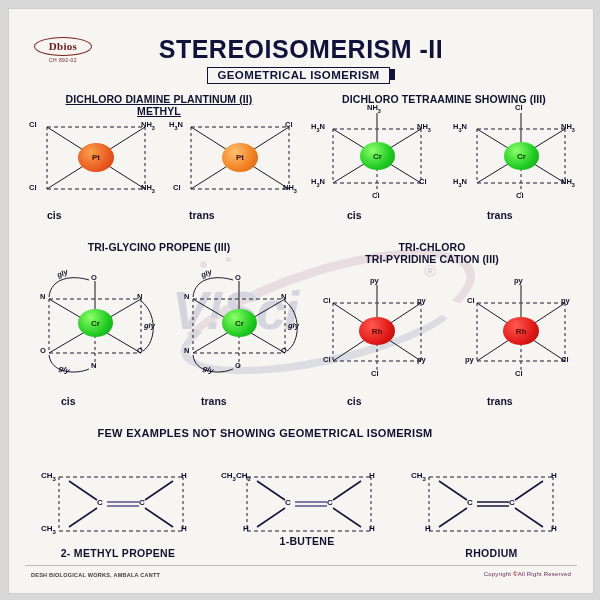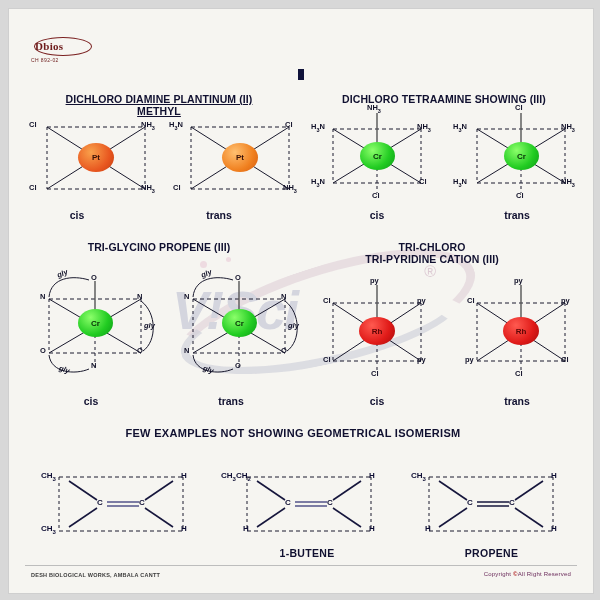--- a/index.html
+++ b/index.html
@@ -12,21 +12,21 @@
   #poster{
     position:absolute;left:8px;top:8px;
     width:584px;height:584px;
     background:#f6f5f1;
     border:1px solid #cfcfcf;
     overflow:hidden;
   }
   
   #logo{
     position:absolute;left:22px;top:28px;width:64px;height:28px;
-    text-align:left;
+    text-align:center;
   }
   #logo .oval{
     width:56px;height:17px;border:1px solid #7a2020;border-radius:50%;
     margin:0 auto;line-height:16px;font-size:11px;font-weight:bold;
     color:#6d1b1b;font-family:"Liberation Serif",serif;letter-spacing:.3px;
   }
   #logo .code{font-size:5px;color:#6d1b1b;margin-top:1px;letter-spacing:.4px;}
   #title{
     position:absolute;left:0;top:26px;width:584px;text-align:center;
     font-size:25px;font-weight:bold;color:#10123a;letter-spacing:.5px;
@@ -41,21 +41,21 @@
   #subtitle-wrap .tick{
     display:inline-block;width:6px;height:11px;background:#10123a;
     vertical-align:middle;margin-left:-1px;
   }
   
   .sec-head{
     position:absolute;text-align:center;font-size:10.5px;font-weight:bold;
     color:#101030;line-height:12px;letter-spacing:.1px;
   }
   .cap{
-    position:absolute;text-align:center;font-size:10.5px;font-weight:bold;
+    position:absolute;text-align:left;font-size:10.5px;font-weight:bold;
     color:#101030;
   }
   .block-head{
     position:absolute;text-align:center;font-size:11px;font-weight:bold;
     color:#101030;letter-spacing:.3px;
   }
   
   .mol{position:absolute;}
   .mol svg{display:block;overflow:visible;}
   .lbl{
@@ -125,23 +125,24 @@
 </head>
 <body>
 
 <div id="poster">
 
   <div id="logo">
     <div class="oval">Dbios</div>
     <div class="code">CH 892-02</div>
   </div>
 
+  <div id="title">STEREOISOMERISM -II</div>
 
   <div id="subtitle-wrap">
-    <span class="tick"></span>
+    <span id="subtitle">GEOMETRICAL ISOMERISM</span><span class="tick"></span>
   </div>
 
   <div id="wm">
     <div class="swoosh"></div>
     <div class="swoosh2"></div>
     <div class="dot" style="left:36px;top:4px;width:7px;height:7px;"></div>
     <div class="dot" style="left:62px;top:0px;width:5px;height:5px;"></div>
     <div class="txt">V!Sci</div>
     <div class="reg">®</div>
   </div>
@@ -345,21 +346,21 @@
     </div>
     <div class="lbl" style="left:53px;top:-3px;">py</div>
     <div class="lbl" style="left:6px;top:17px;">Cl</div>
     <div class="lbl" style="left:100px;top:17px;">py</div>
     <div class="lbl" style="left:4px;top:76px;">py</div>
     <div class="lbl" style="left:100px;top:76px;">Cl</div>
     <div class="lbl" style="left:54px;top:90px;">Cl</div>
   </div>
   <div class="cap" style="left:478px;top:386px;width:60px;">trans</div>
 
-  <div class="block-head" style="left:0;top:418px;width:512px;padding-left:28px;">FEW  EXAMPLES  NOT SHOWING GEOMETRICAL  ISOMERISM</div>
+  <div class="block-head" style="left:0;top:418px;width:512px;">FEW  EXAMPLES  NOT SHOWING GEOMETRICAL  ISOMERISM</div>
 
   <div class="mol" style="left:36px;top:460px;width:152px;height:72px;">
     <svg width="152" height="72">
       <line x1="14" y1="8" x2="14" y2="62" stroke="#1a1a2e" stroke-width="1" stroke-dasharray="3,3"></line>
       <line x1="138" y1="8" x2="138" y2="62" stroke="#1a1a2e" stroke-width="1" stroke-dasharray="3,3"></line>
       <line x1="14" y1="8" x2="138" y2="8" stroke="#1a1a2e" stroke-width="1" stroke-dasharray="4,3"></line>
       <line x1="14" y1="62" x2="138" y2="62" stroke="#1a1a2e" stroke-width="1" stroke-dasharray="4,3"></line>
       <line x1="24" y1="12" x2="52" y2="31" stroke="#16163c" stroke-width="1.6"></line>
       <line x1="24" y1="58" x2="52" y2="39" stroke="#16163c" stroke-width="1.6"></line>
       <line x1="100" y1="31" x2="128" y2="12" stroke="#16163c" stroke-width="1.6"></line>
@@ -367,20 +368,21 @@
       <line x1="62" y1="33" x2="94" y2="33" stroke="#3a3a7a" stroke-width="1.3"></line>
       <line x1="62" y1="37" x2="94" y2="37" stroke="#3a3a7a" stroke-width="1.3"></line>
     </svg>
     <div class="alk-lbl" style="left:52px;top:29px;">C</div>
     <div class="alk-lbl" style="left:94px;top:29px;">C</div>
     <div class="alk-lbl" style="left:-4px;top:2px;">CH<sub>3</sub></div>
     <div class="alk-lbl" style="left:-4px;top:55px;">CH<sub>3</sub></div>
     <div class="alk-lbl" style="left:136px;top:2px;">H</div>
     <div class="alk-lbl" style="left:136px;top:55px;">H</div>
   </div>
+  <div class="alk-name" style="left:14px;top:538px;width:190px;">2- METHYL PROPENE</div>
 
   <div class="mol" style="left:224px;top:460px;width:152px;height:72px;">
     <svg width="152" height="72">
       <line x1="14" y1="8" x2="14" y2="62" stroke="#1a1a2e" stroke-width="1" stroke-dasharray="3,3"></line>
       <line x1="138" y1="8" x2="138" y2="62" stroke="#1a1a2e" stroke-width="1" stroke-dasharray="3,3"></line>
       <line x1="14" y1="8" x2="138" y2="8" stroke="#1a1a2e" stroke-width="1" stroke-dasharray="4,3"></line>
       <line x1="14" y1="62" x2="138" y2="62" stroke="#1a1a2e" stroke-width="1" stroke-dasharray="4,3"></line>
       <line x1="24" y1="12" x2="52" y2="31" stroke="#16163c" stroke-width="1.6"></line>
       <line x1="24" y1="58" x2="52" y2="39" stroke="#16163c" stroke-width="1.6"></line>
       <line x1="100" y1="31" x2="128" y2="12" stroke="#16163c" stroke-width="1.6"></line>
@@ -388,21 +390,21 @@
       <line x1="62" y1="33" x2="94" y2="33" stroke="#3a3a7a" stroke-width="1.3"></line>
       <line x1="62" y1="37" x2="94" y2="37" stroke="#3a3a7a" stroke-width="1.3"></line>
     </svg>
     <div class="alk-lbl" style="left:52px;top:29px;">C</div>
     <div class="alk-lbl" style="left:94px;top:29px;">C</div>
     <div class="alk-lbl" style="left:-12px;top:2px;">CH<sub>3</sub>CH<sub>2</sub></div>
     <div class="alk-lbl" style="left:10px;top:55px;">H</div>
     <div class="alk-lbl" style="left:136px;top:2px;">H</div>
     <div class="alk-lbl" style="left:136px;top:55px;">H</div>
   </div>
-  <div class="alk-name" style="left:208px;top:538px;width:180px;">1-BUTENE</div>
+  <div class="alk-name" style="left:208px;top:526px;width:180px;">1-BUTENE</div>
 
   <div class="mol" style="left:406px;top:460px;width:152px;height:72px;">
     <svg width="152" height="72">
       <line x1="14" y1="8" x2="14" y2="62" stroke="#1a1a2e" stroke-width="1" stroke-dasharray="3,3"></line>
       <line x1="138" y1="8" x2="138" y2="62" stroke="#1a1a2e" stroke-width="1" stroke-dasharray="3,3"></line>
       <line x1="14" y1="8" x2="138" y2="8" stroke="#1a1a2e" stroke-width="1" stroke-dasharray="4,3"></line>
       <line x1="14" y1="62" x2="138" y2="62" stroke="#1a1a2e" stroke-width="1" stroke-dasharray="4,3"></line>
       <line x1="24" y1="12" x2="52" y2="31" stroke="#16163c" stroke-width="1.6"></line>
       <line x1="24" y1="58" x2="52" y2="39" stroke="#16163c" stroke-width="1.6"></line>
       <line x1="100" y1="31" x2="128" y2="12" stroke="#16163c" stroke-width="1.6"></line>
@@ -410,21 +412,21 @@
       <line x1="62" y1="33" x2="94" y2="33" stroke="#16163c" stroke-width="1.5"></line>
       <line x1="62" y1="37" x2="94" y2="37" stroke="#16163c" stroke-width="1.5"></line>
     </svg>
     <div class="alk-lbl" style="left:52px;top:29px;">C</div>
     <div class="alk-lbl" style="left:94px;top:29px;">C</div>
     <div class="alk-lbl" style="left:-4px;top:2px;">CH<sub>3</sub></div>
     <div class="alk-lbl" style="left:10px;top:55px;">H</div>
     <div class="alk-lbl" style="left:136px;top:2px;">H</div>
     <div class="alk-lbl" style="left:136px;top:55px;">H</div>
   </div>
-  <div class="alk-name" style="left:400px;top:538px;width:165px;">PROPENE</div>
+  <div class="alk-name" style="left:400px;top:538px;width:165px;">RHODIUM</div>
 
   <div id="rule"></div>
   <div id="foot-left">DESH BIOLOGICAL WORKS, AMBALA CANTT</div>
   <div id="foot-right">
     <span>Copyright </span><span class="cmark">©</span><span>All Right  Reserved</span>
   </div>
 
 </div>
 
 </body></html>

